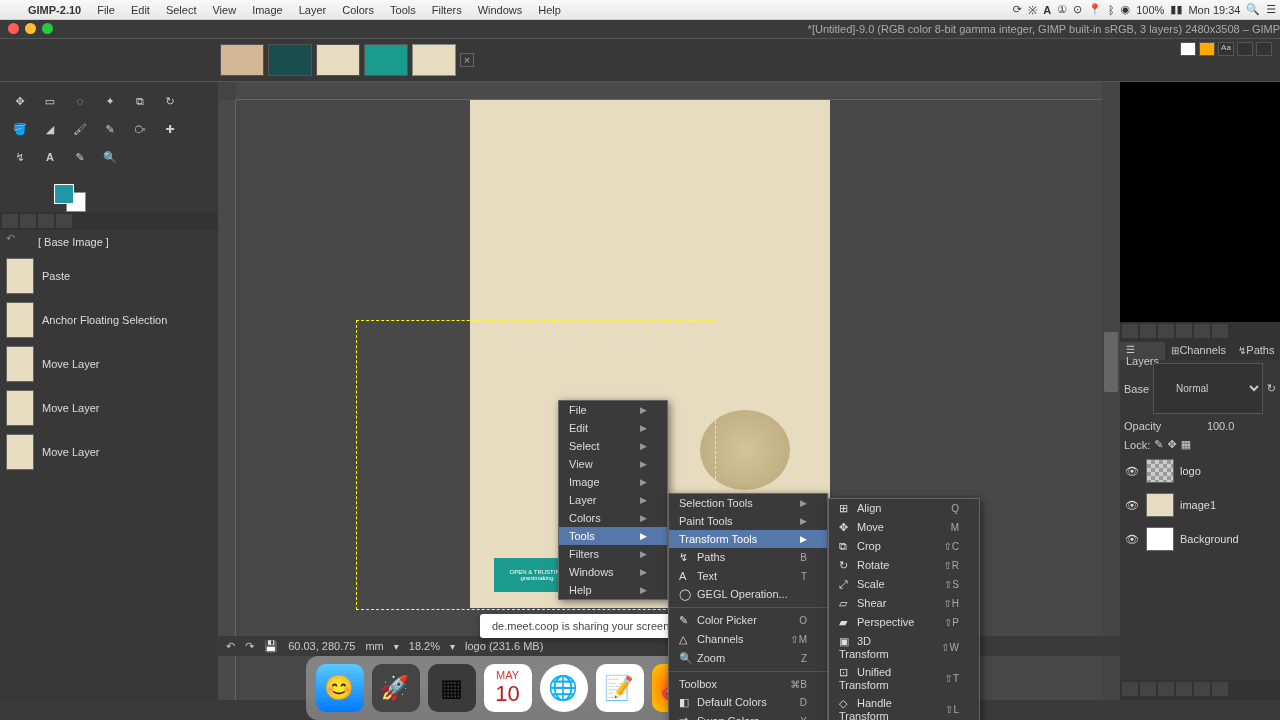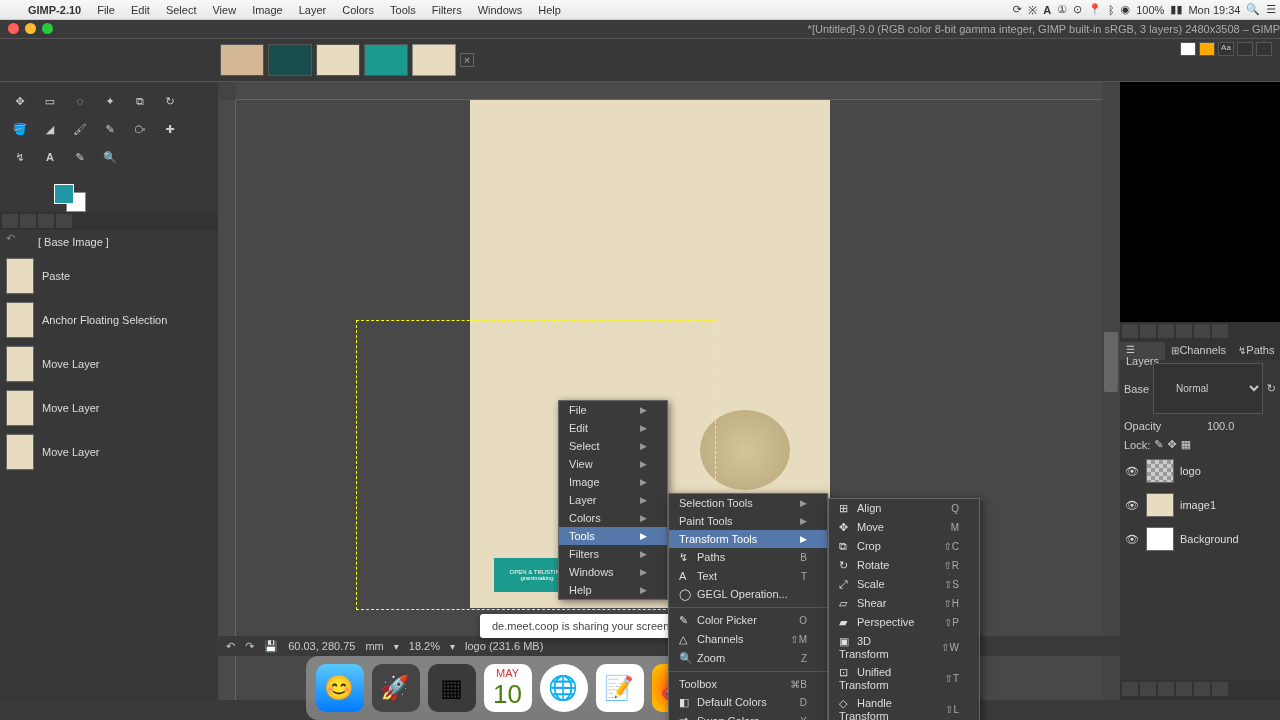--- a/index.html
+++ b/index.html
@@ -452,21 +452,21 @@
   <span>de.meet.coop is sharing your screen</span>
 </div>
 
 <div class="dock">
   <div class="dock-inner">
     <div class="dock-icon" style="background:linear-gradient(#5ac8fa,#007aff)">😊</div>
     <div class="dock-icon" style="background:#444">🚀</div>
     <div class="dock-icon" style="background:#3a3a3a">▦</div>
     <div class="dock-icon" style="background:#fff;flex-direction:column;font-size:9px;color:#d33">
         <div>MAY</div>
-        <div style="font-size:26px;color:#4d7c0f">10</div>
+        <div style="font-size:22px;color:#b91c1c">10</div>
       </div>
     <div class="dock-icon" style="background:#fff;border-radius:50%">🌐</div>
     <div class="dock-icon" style="background:#fff">📝</div>
     <div class="dock-icon" style="background:radial-gradient(circle,#ff3b30,#ff9500,#ffcc00)">🎸</div>
     <div class="dock-icon" style="background:#fff">🗺</div>
     <div class="dock-icon" style="background:#fff">🌸</div>
     <div class="dock-sep"></div>
     <div class="dock-icon small" style="background:#fff">📄</div>
     <div class="dock-icon small" style="background:#fff">📃</div>
     <div class="dock-icon small" style="background:#eee">🗑</div>

